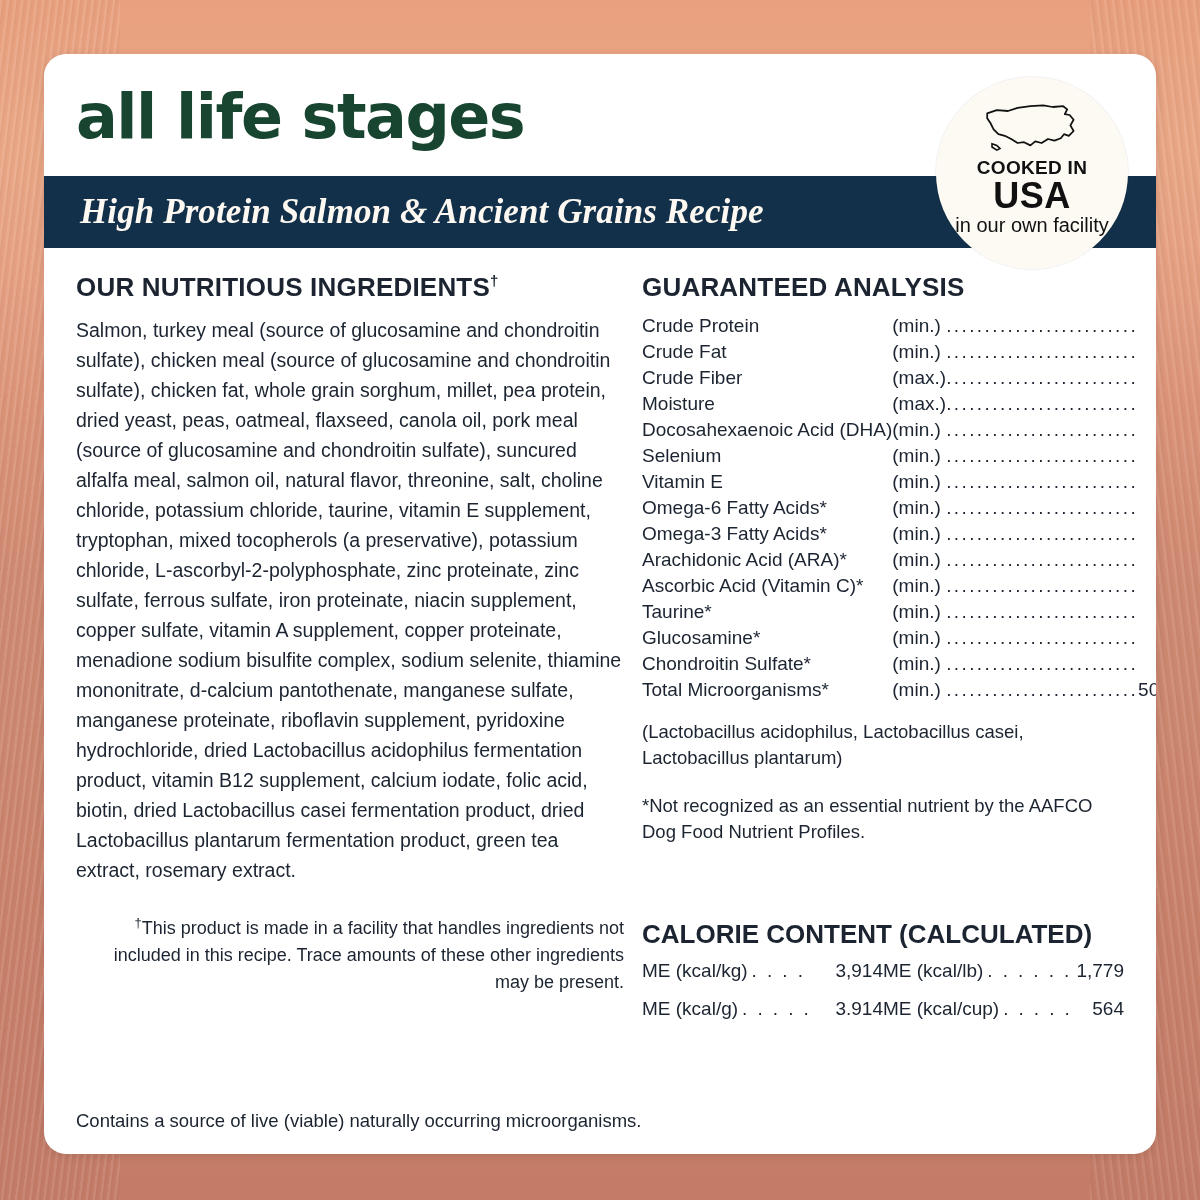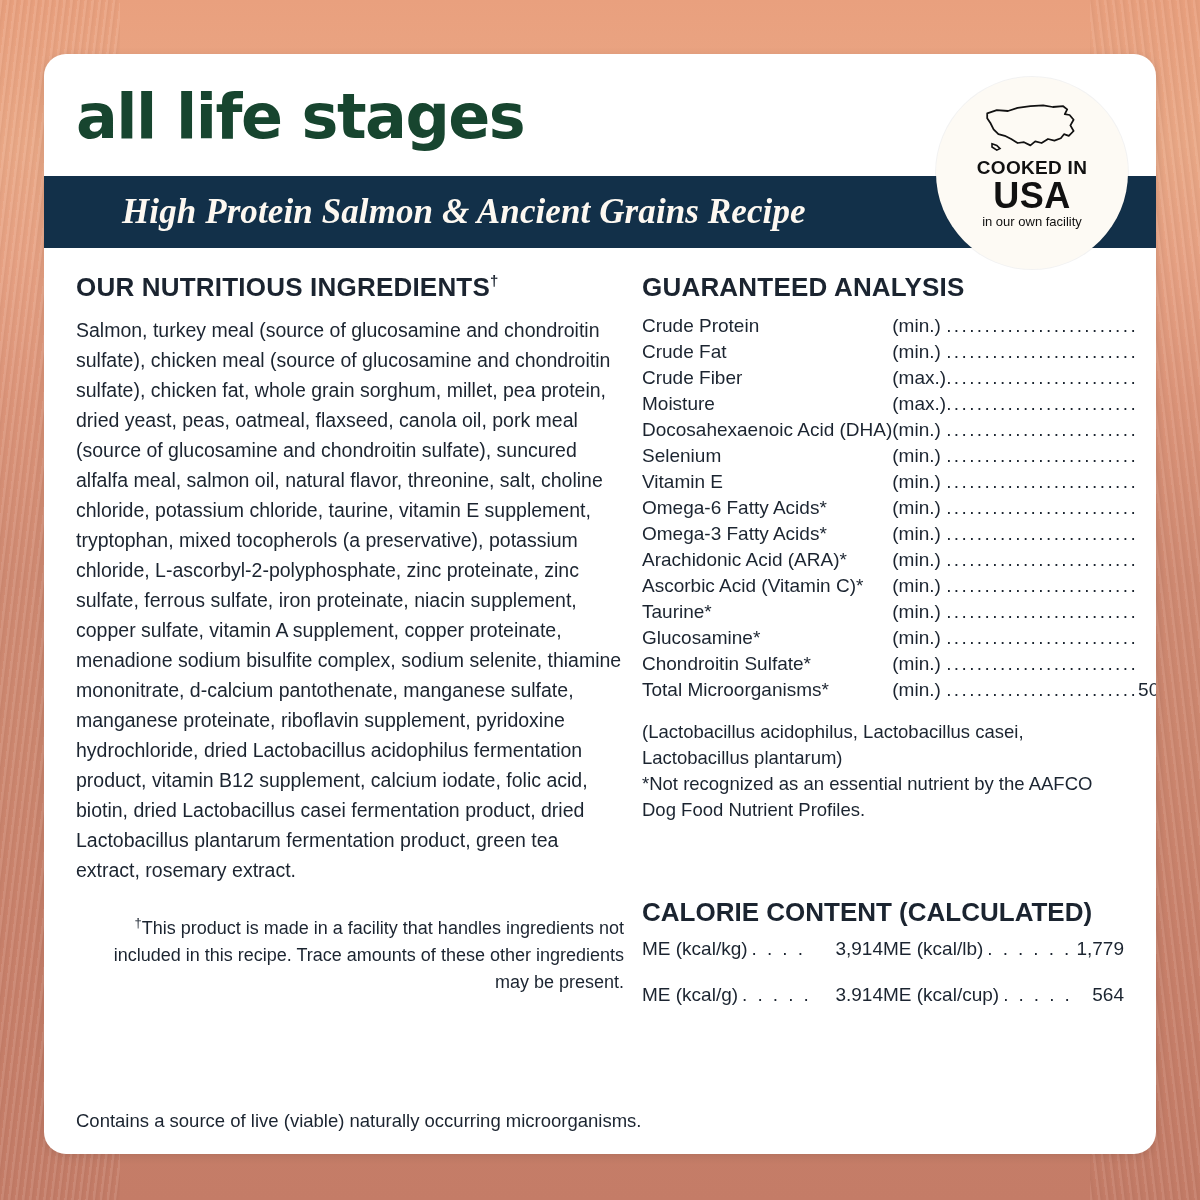--- a/index.html
+++ b/index.html
@@ -81,21 +81,20 @@
 
   .band {
     position: absolute;
     left: 0;
     top: 122px;
     width: 100%;
     height: 72px;
     background: #123049;
     display: flex;
     align-items: center;
-    padding-left: 42px;
   }
   .band-text {
     color: #fdf8f1;
     font-family: "Liberation Serif", serif;
     font-size: 35px;
     font-weight: bold;
     font-style: italic;
     padding-left: 36px;
     letter-spacing: 0.1px;
     white-space: nowrap;
@@ -130,21 +129,21 @@
     margin-top: 2px;
   }
   .usa-big {
     font-size: 36px;
     font-weight: bold;
     color: #111;
     line-height: 0.95;
     letter-spacing: 0.5px;
   }
   .usa-sub {
-    font-size: 13px;
+    font-size: 20px;
     color: #111;
     margin-top: 1px;
   }
 
   .columns {
     position: absolute;
     top: 218px;
     left: 0;
     right: 0;
     bottom: 0;
@@ -236,32 +235,33 @@
   .cultures {
     font-size: 18.5px;
     line-height: 26px;
     color: #1b2430;
     margin-top: 14px;
   }
   .aafco {
     font-size: 18.5px;
     line-height: 26px;
     color: #1b2430;
+    margin-top: 22px;
   }
 
   h2.calorie {
     font-size: 26px;
     font-weight: bold;
     color: #1b2430;
     margin: 74px 0 10px 0;
   }
   .cal-grid {
     display: grid;
     grid-template-columns: 1fr 1fr;
-    row-gap: 24px;
+    row-gap: 16px;
     font-size: 19px;
     color: #1b2430;
   }
   .cal-cell { display: flex; align-items: baseline; white-space: nowrap; }
   .cal-label { }
   .cal-dots {
     flex: 1;
     overflow: hidden;
     letter-spacing: 2.4px;
     padding: 0 4px;

